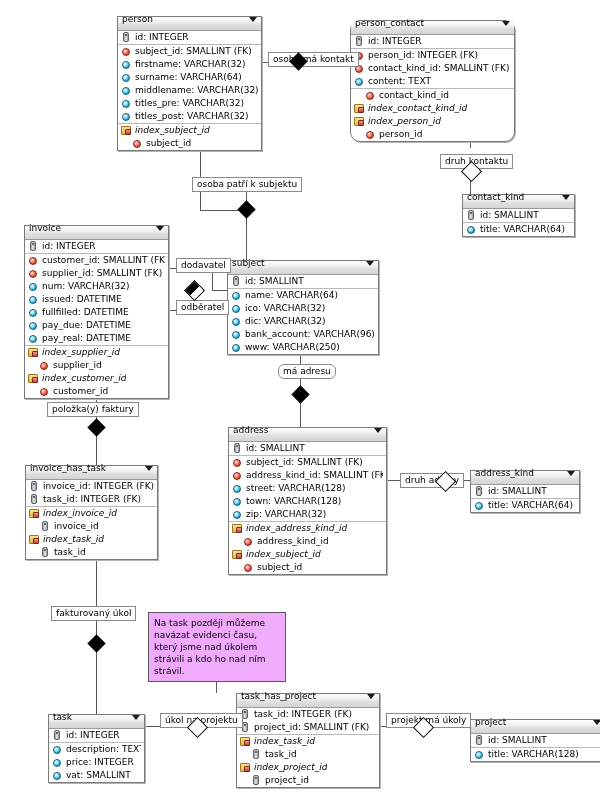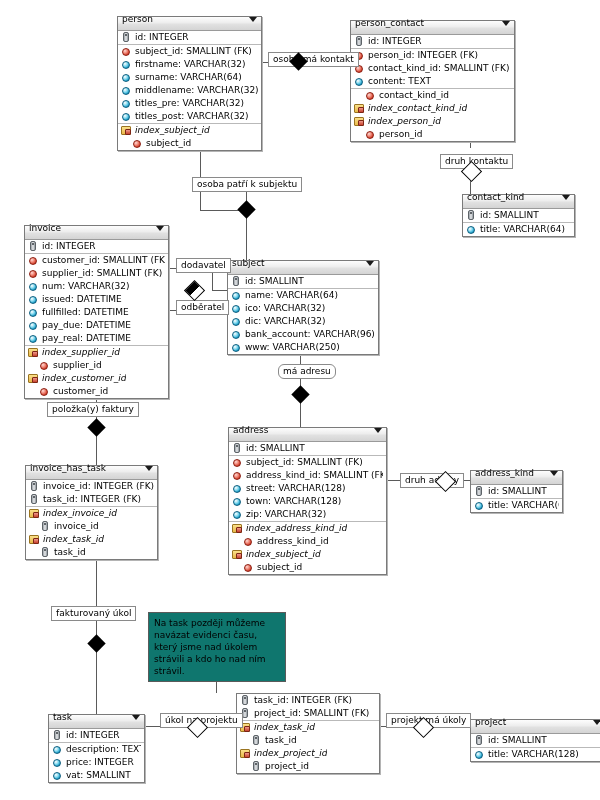--- a/index.html
+++ b/index.html
@@ -76,21 +76,21 @@
   }
 
   
   .rel{
     position:absolute;background:#ffffff;border:1px solid #8a8a8a;
     font-size:9px;line-height:11px;padding:1px 4px;white-space:nowrap;
     box-sizing:border-box;z-index:6;
   }
   
   .note{
-    position:absolute;background:#0f766e;border:1px solid #5a5a5a;
+    position:absolute;background:#f0abfc;border:1px solid #5a5a5a;
     font-size:9px;line-height:12px;padding:4px 5px;box-sizing:border-box;z-index:6;
   }
   
   .dia{
     position:absolute;width:13px;height:13px;background:#000;
     transform:rotate(45deg);z-index:7;
   }
   .dia.hollow{background:#ffffff;border:1px solid #000;}
   .dia.half{
     background:linear-gradient(to right,#000 0 50%,#fff 50% 100%);
@@ -188,21 +188,21 @@
             <span class="ic ic-idx"></span>
             <span class="lbl">index_subject_id</span>
           </div>
           <div class="row">
             <span class="ind"></span>
             <span class="ic ic-dot fk"></span>
             <span class="lbl">subject_id</span>
           </div>
         </div>
       </div>
-      <div class="tbl" style="left: 350px; top: 20px; width: 165px;">
+      <div class="tbl" style="left: 350px; top: 20px; width: 165px; border-radius: 10px;">
         <div class="title">
           <span>person_contact</span>
           <span class="caret"></span>
         </div>
         <div class="sect">
           <div class="row">
             <span class="ic ic-key"></span>
             <span class="lbl">id: INTEGER</span>
           </div>
         </div>
@@ -402,21 +402,21 @@
             <span class="ic ic-idx"></span>
             <span class="lbl">index_subject_id</span>
           </div>
           <div class="row">
             <span class="ind"></span>
             <span class="ic ic-dot fk"></span>
             <span class="lbl">subject_id</span>
           </div>
         </div>
       </div>
-      <div class="tbl" style="left: 470px; top: 470px; width: 93px;">
+      <div class="tbl" style="left: 470px; top: 470px; width: 110px;">
         <div class="title">
           <span>address_kind</span>
           <span class="caret"></span>
         </div>
         <div class="sect">
           <div class="row">
             <span class="ic ic-key"></span>
             <span class="lbl">id: SMALLINT</span>
           </div>
         </div>
@@ -483,20 +483,24 @@
             <span class="ic ic-dot"></span>
             <span class="lbl">price: INTEGER</span>
           </div>
           <div class="row">
             <span class="ic ic-dot"></span>
             <span class="lbl">vat: SMALLINT</span>
           </div>
         </div>
       </div>
       <div class="tbl" style="left: 236px; top: 693px; width: 144px;">
+        <div class="title">
+          <span>task_has_project</span>
+          <span class="caret"></span>
+        </div>
         <div class="sect">
           <div class="row">
             <span class="ic ic-key"></span>
             <span class="lbl">task_id: INTEGER (FK)</span>
           </div>
           <div class="row">
             <span class="ic ic-key"></span>
             <span class="lbl">project_id: SMALLINT (FK)</span>
           </div>
         </div>

